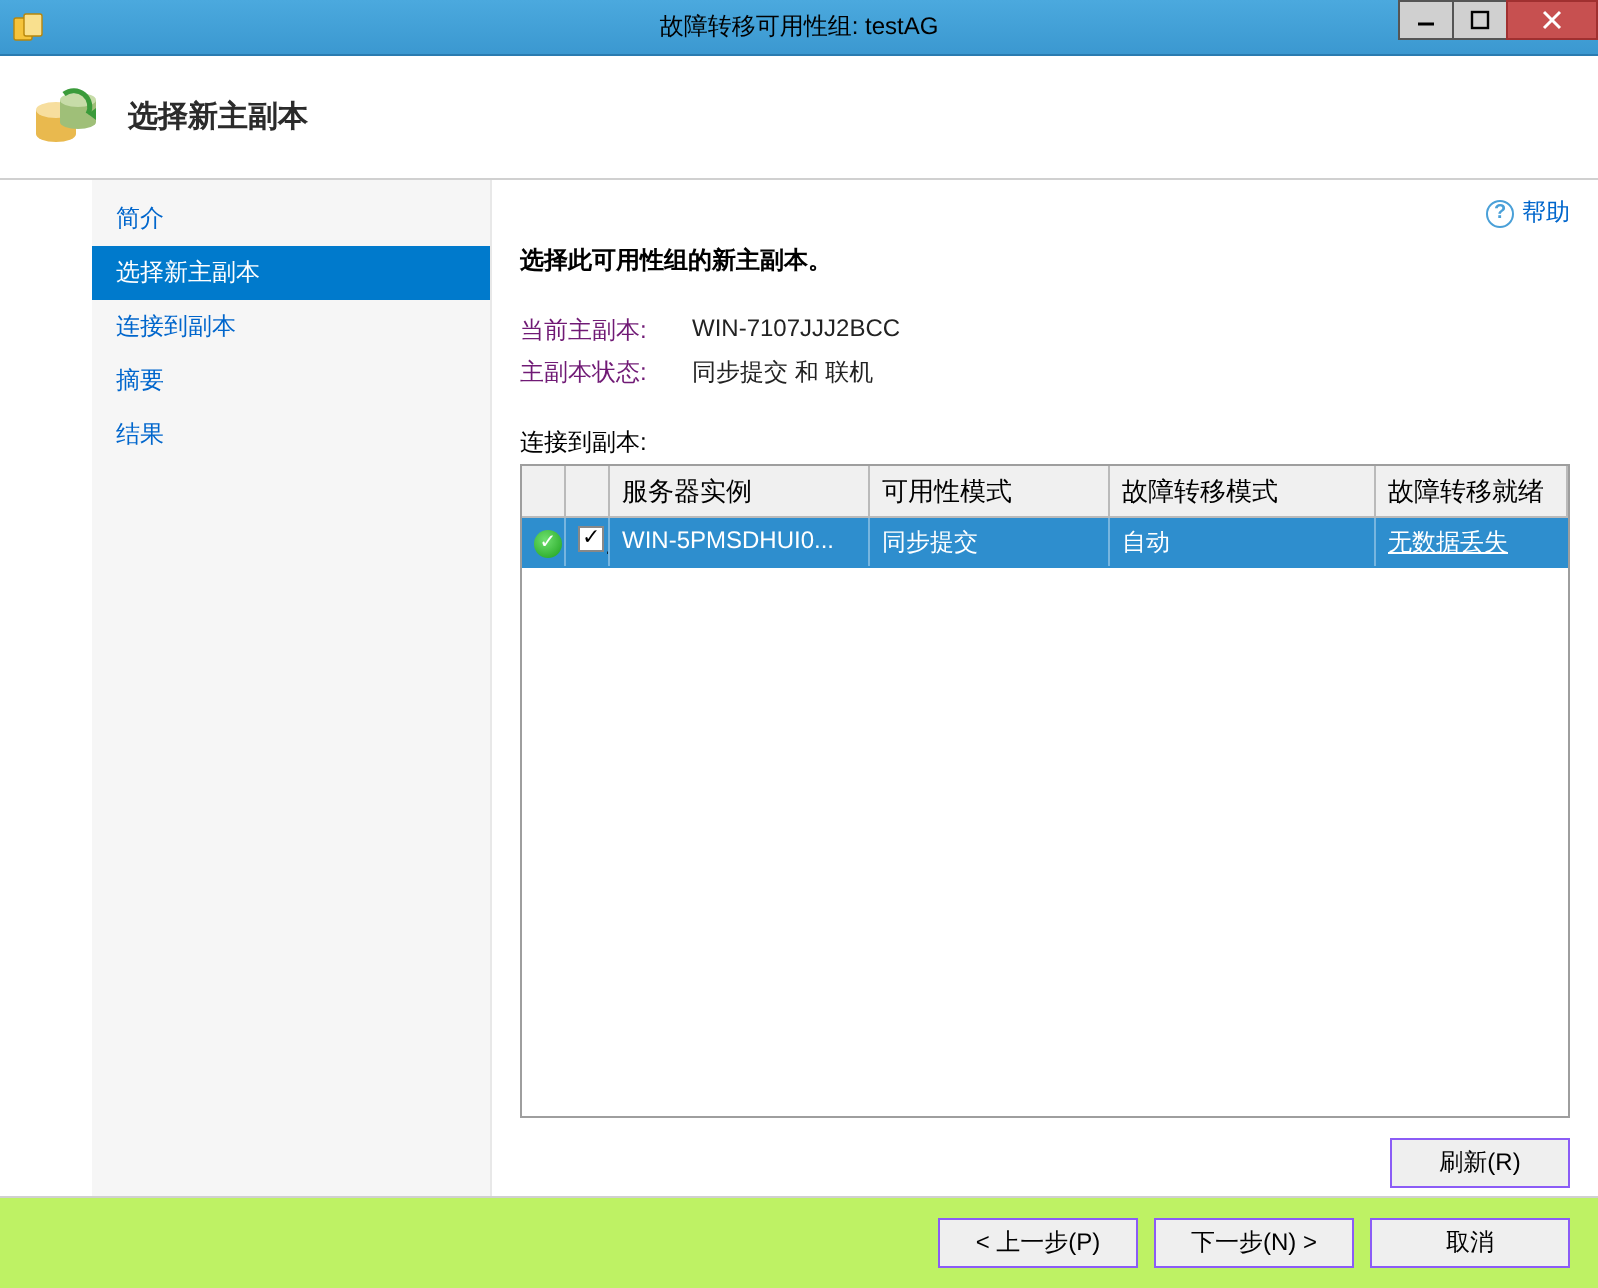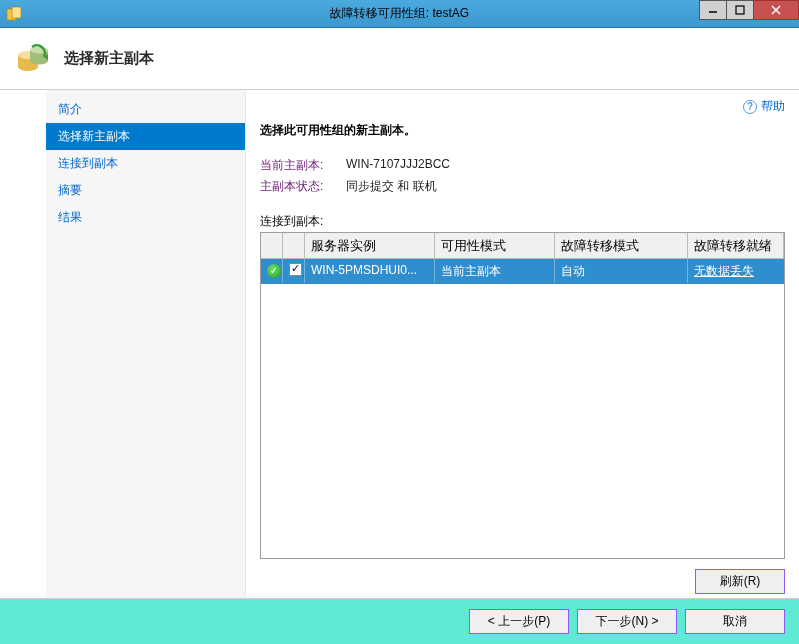--- a/index.html
+++ b/index.html
@@ -206,21 +206,21 @@
       cursor: default;
     }
     .footer {
       height: 46px;
       border-top: 1px solid #d0d0d0;
       display:flex;
       align-items:center;
       justify-content:flex-end;
       padding-right: 14px;
       gap: 8px;
-      background:#5eead4;
+      background:#bef264;
     }
     .footer .btn { min-width: 100px; }
   </style>
 </head>
 <body>
 
 <div class="titlebar">
   <span class="titlebar-icon">
     <svg width="16" height="16" viewBox="0 0 16 16">
       <rect x="1" y="3" width="9" height="11" rx="1" fill="#f5c33b" stroke="#b8860b" stroke-width="0.7"></rect>
@@ -305,21 +305,21 @@
       </div>
       <div class="grid-body">
         <div class="grid-row">
           <div class="gc gc-status">
             <span class="status-dot">✓</span>
           </div>
           <div class="gc gc-check">
             <input type="checkbox" class="row-check" checked="" style="">
           </div>
           <div class="gc gc-name">WIN-5PMSDHUI0...</div>
-          <div class="gc gc-mode">当前主副本</div>
+          <div class="gc gc-mode">同步提交</div>
           <div class="gc gc-fail">自动</div>
           <div class="gc gc-ready">
             <span class="under-link">无数据丢失</span>
           </div>
         </div>
       </div>
     </div>
 
     <div class="refresh-row">
       <button class="btn">刷新(R)</button>

